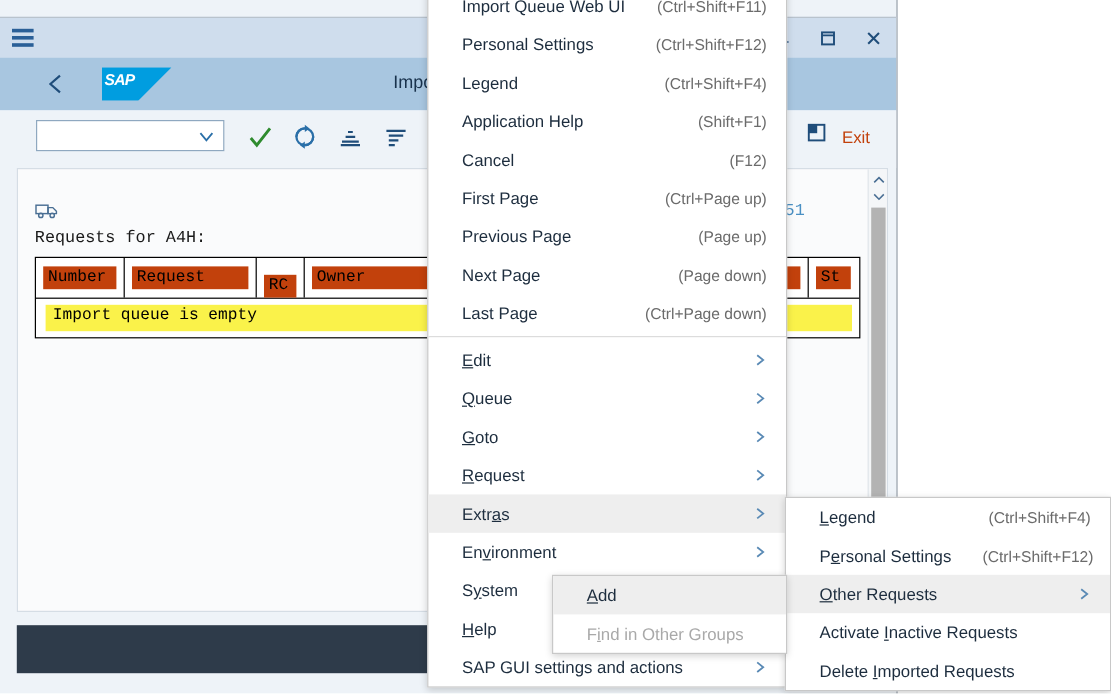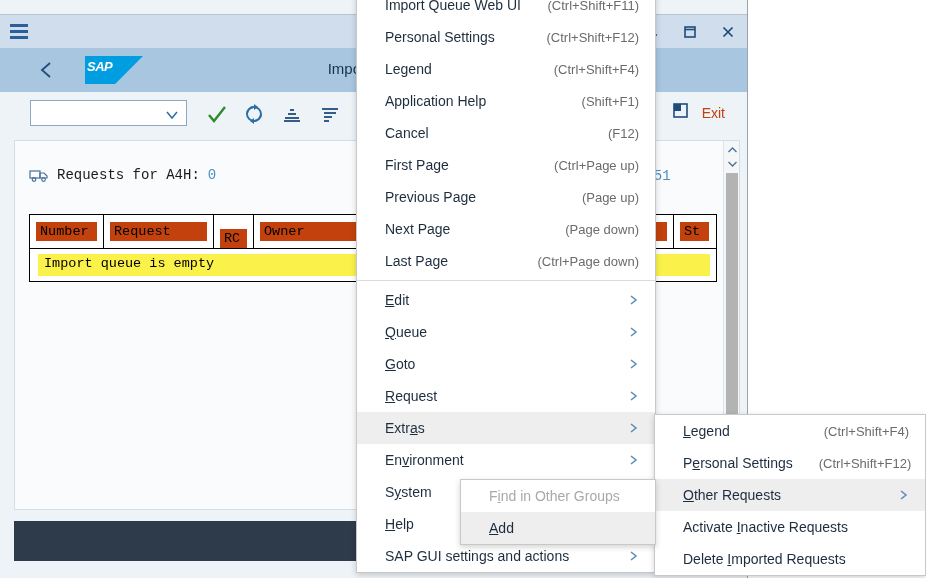--- a/index.html
+++ b/index.html
@@ -167,20 +167,21 @@
     overflow: hidden;
   }
   .req-header {
     position: absolute;
     left: 14px; top: 26px;
     display: flex;
     gap: 8px;
     font-family: "Liberation Mono", monospace;
     font-size: 14px;
     color: #1a1a1a;
+    flex-direction: column;
   }
   .req-header .count { color: #4a90c4; }
   .queue-time {
     position: absolute;
     left: 622px; top: 27px;
     font-family: "Liberation Mono", monospace;
     font-size: 14px;
     color: #4a90c4;
   }
   .truck-icon { width: 20px; height: 16px; }
@@ -612,21 +613,21 @@
       </div>
       <div class="menu-item">
         <span class="mlabel">Activate <span class="ak">I</span>nactive Requests</span>
       </div>
       <div class="menu-item">
         <span class="mlabel">Delete <span class="ak">I</span>mported Requests</span>
       </div>
     </div>
 
   <div class="menu" id="menu-system-sub">
+      <div class="menu-item hl">
+        <span class="mlabel"><span class="ak">A</span>dd</span>
+      </div>
       <div class="menu-item disabled">
         <span class="mlabel">F<span class="ak">i</span>nd in Other Groups</span>
       </div>
-      <div class="menu-item hl">
-        <span class="mlabel"><span class="ak">A</span>dd</span>
-      </div>
     </div>
 
 </div>
 
 </body></html>

